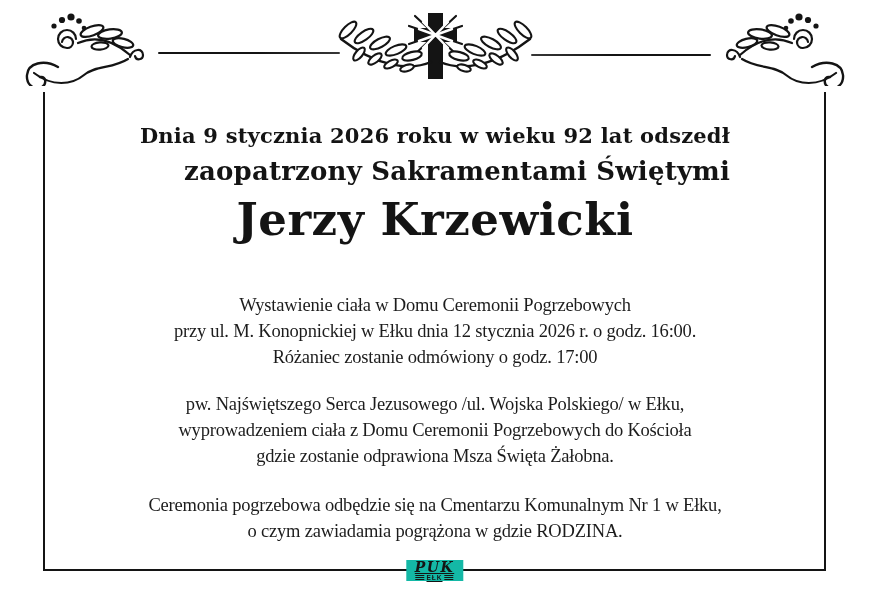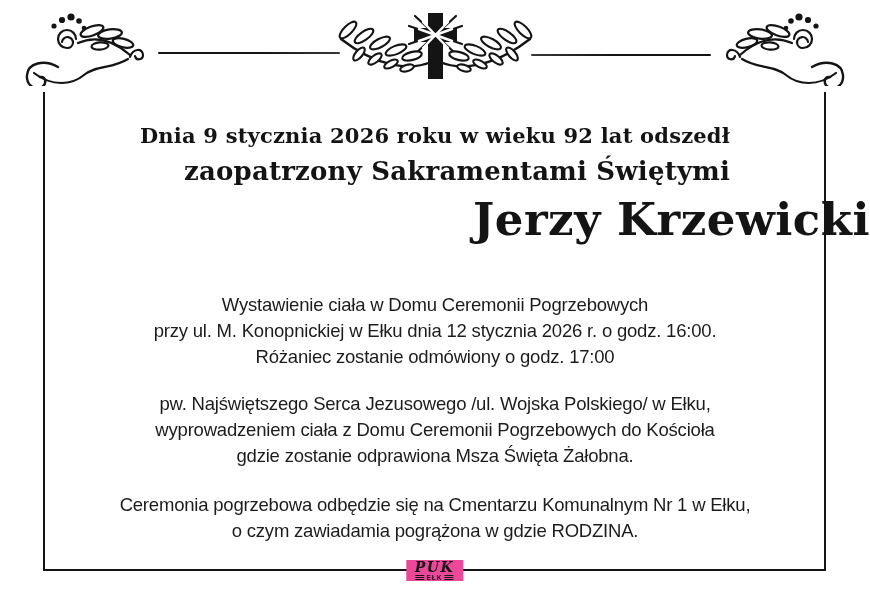--- a/index.html
+++ b/index.html
@@ -18,32 +18,32 @@
     background:linear-gradient(to right,#141414 55%,rgba(20,20,20,.85));}
   .rule.right-rule{left:531px;top:54px;width:180px;
     background:linear-gradient(to left,#141414 55%,rgba(20,20,20,.85));}
   svg{display:block;}
   
   .frame{
     position:absolute;left:43px;top:92px;right:44px;bottom:44px;
     border-left:2.5px solid #141414;border-right:2.5px solid #141414;border-bottom:2.5px solid #141414;
   }
   
-  .ctext{position:absolute;left:0;right:0;text-align:center;}
+  .ctext{position:absolute;left:0;right:0;text-align:center;font-family:Liberation Serif, serif;}
   .intro{top:101px;font-family:"DejaVu Serif","Liberation Serif",serif;font-weight:bold;font-size:21px;letter-spacing:.2px;margin-top:22px;}
   .sacrament{top:156px;font-family:"DejaVu Serif","Liberation Serif",serif;font-weight:bold;font-size:26px;letter-spacing:.2px;padding-left:44px;}
-  .deceased{top:193px;font-family:"DejaVu Serif","Liberation Serif",serif;font-weight:bold;font-size:45px;letter-spacing:.5px;text-align:right;}
+  .deceased{top:193px;font-family:"DejaVu Serif","Liberation Serif",serif;font-weight:bold;font-size:45px;letter-spacing:.5px;}
   .para{font-size:18.5px;font-weight:300;line-height:26px;letter-spacing:-0.2px;color:#1c1c1c;}
   .para.wake{top:292px;}
   .para.funeral{top:391px;}
   .para.burial{top:492px;}
   
   .logo{
     position:absolute;left:50%;bottom:-12px;transform:translateX(-50%);
-    background:#ec4899;padding:0 9px;text-align:left;line-height:1;
+    background:#14b8a6;padding:0 9px;text-align:left;line-height:1;text-decoration:underline;
   }
   .logo .brand{
     font-family:"DejaVu Serif","Liberation Serif",serif;
     font-weight:bold;font-style:italic;font-size:14px;letter-spacing:1.5px;display:block;
   }
   .logo .sub{
     display:flex;align-items:center;justify-content:center;gap:2px;margin-top:1px;
     font-size:6.5px;font-weight:bold;letter-spacing:1px;
   }
   .logo .bars{

